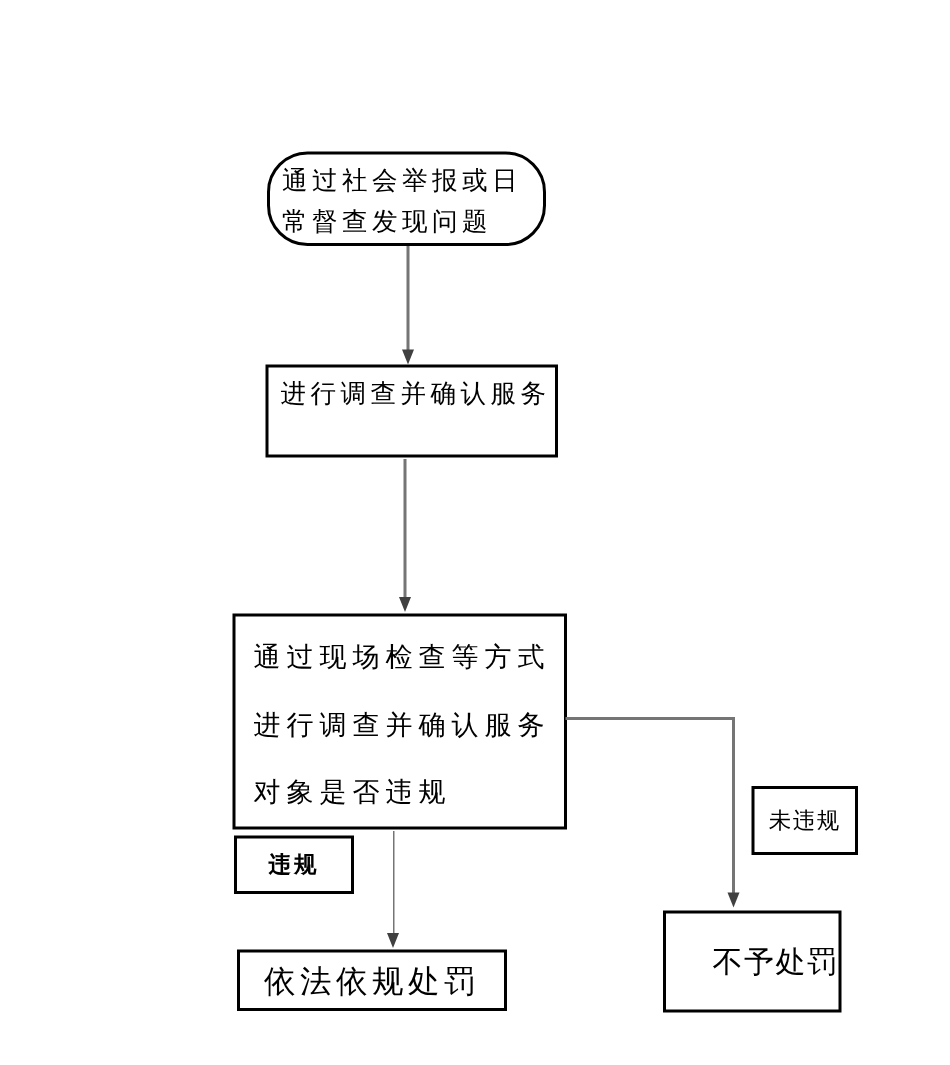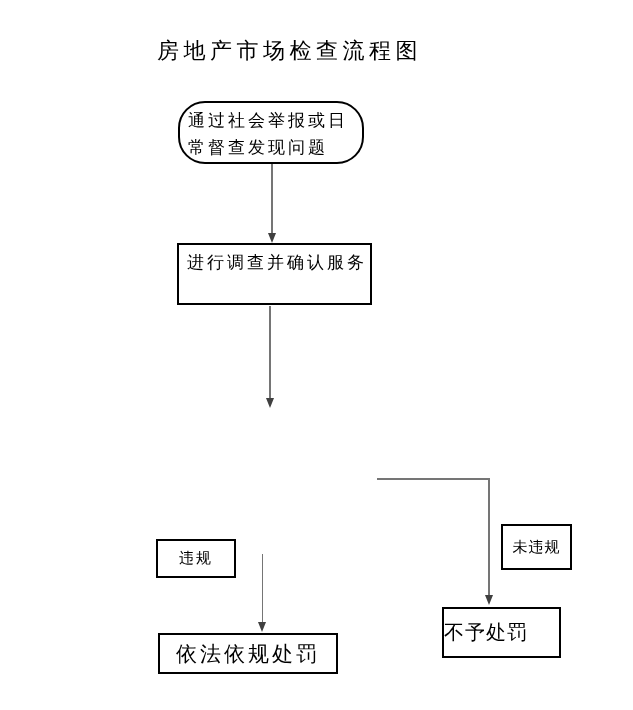--- a/index.html
+++ b/index.html
@@ -48,35 +48,35 @@
     left: 155px; top: 409px; width: 223px; height: 144px;
     padding: 5px 0 0 12px;
     font-size: 18px; line-height: 45px; letter-spacing: 4px;
   }
   .node-punish {
     left: 158px; top: 633px; width: 180px; height: 41px;
     font-size: 21px; letter-spacing: 3px;
     display: flex; align-items: center; justify-content: center;
   }
   .node-no-punish {
-    left: 442px; top: 607px; width: 119px; height: 51px;
+    left: 442px; top: 607px; width: 119px; height: 68px;
     font-size: 20px; letter-spacing: 1px;
-    display: flex; align-items: center; justify-content: flex-start;
+    display: flex; align-items: center; justify-content: flex-end;
   }
   .label-box {
     position: absolute;
     box-sizing: border-box;
     border: 2px solid var(--box-border, #000000);
     background: #ffffff;
     display: flex; align-items: center; justify-content: center;
     font-family: "Liberation Sans", "DejaVu Sans", sans-serif;
     font-size: 15px;
   }
   .label-violation {
-    left: 156px; top: 539px; width: 80px; height: 39px; letter-spacing: 2px;
+    left: 156px; top: 557px; width: 80px; height: 39px; letter-spacing: 2px; font-weight: bold;
   }
   .label-no-violation {
     left: 501px; top: 524px; width: 71px; height: 46px; letter-spacing: 1px;
   }
   .shaft-v {
     position: absolute;
     width: 1.5px;
     background: var(--connector, #757575);
   }
   .shaft-h {
@@ -103,37 +103,41 @@
   
   .r-hline  { left: 377px;   top: 478px; width: 112px; }
   .r-vline  { left: 488px;   top: 478px; height: 118px; width: 2px; }
   .r-head   { left: 484.5px; top: 595px; }
 </style>
 </head>
 <body>
 
 <div id="canvas">
 
-  <div class="title">房地产市场检查流程图</div>
 
   <div class="node node-discover">
     <div class="node-line">通过社会举报或日</div>
     <div class="node-line">常督查发现问题</div>
   </div>
 
   <div class="shaft-v a1-shaft"></div>
   <div class="head-down a1-head"></div>
 
   <div class="node node-joint">
     <div class="node-line">进行调查并确认服务</div>
   </div>
 
   <div class="shaft-v a2-shaft"></div>
   <div class="head-down a2-head"></div>
 
+  <div class="node node-investigate">
+    <div class="node-line">通过现场检查等方式</div>
+    <div class="node-line">进行调查并确认服务</div>
+    <div class="node-line">对象是否违规</div>
+  </div>
 
   <div class="shaft-h r-hline"></div>
   <div class="shaft-v r-vline"></div>
   <div class="head-down r-head"></div>
 
   <div class="label-box label-violation">
     <span>违规</span>
   </div>
 
   <div class="label-box label-no-violation">

